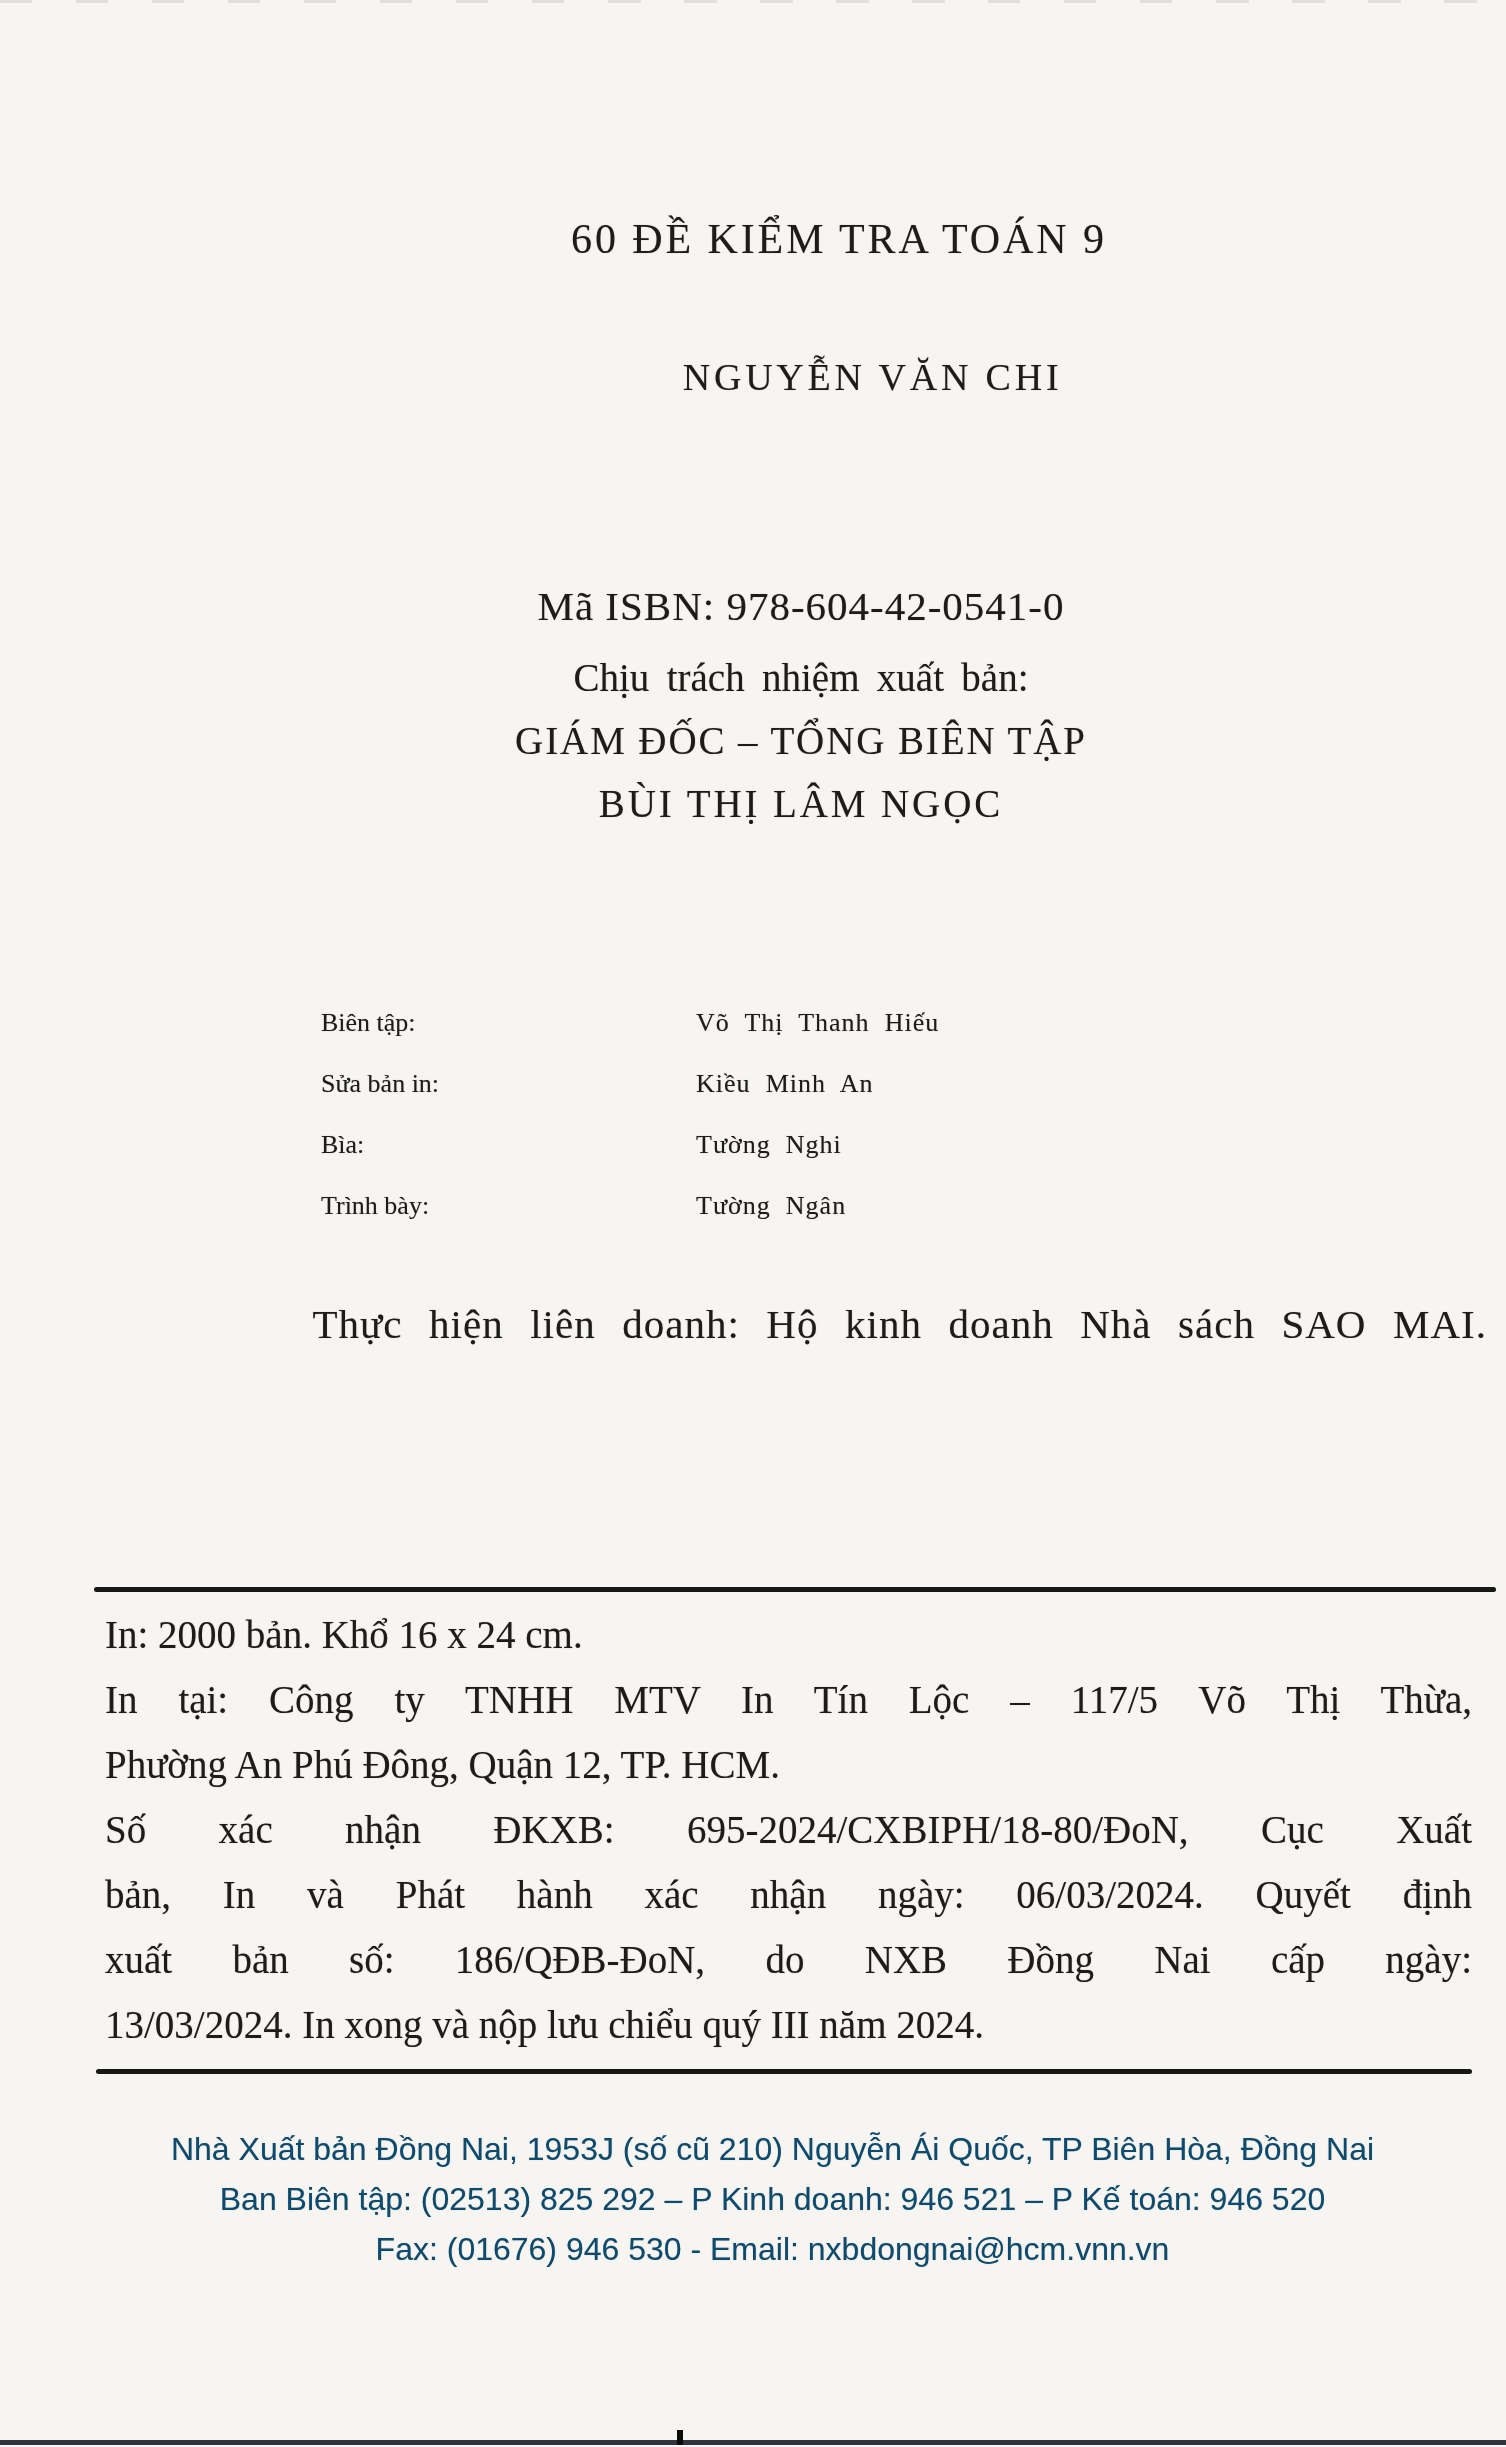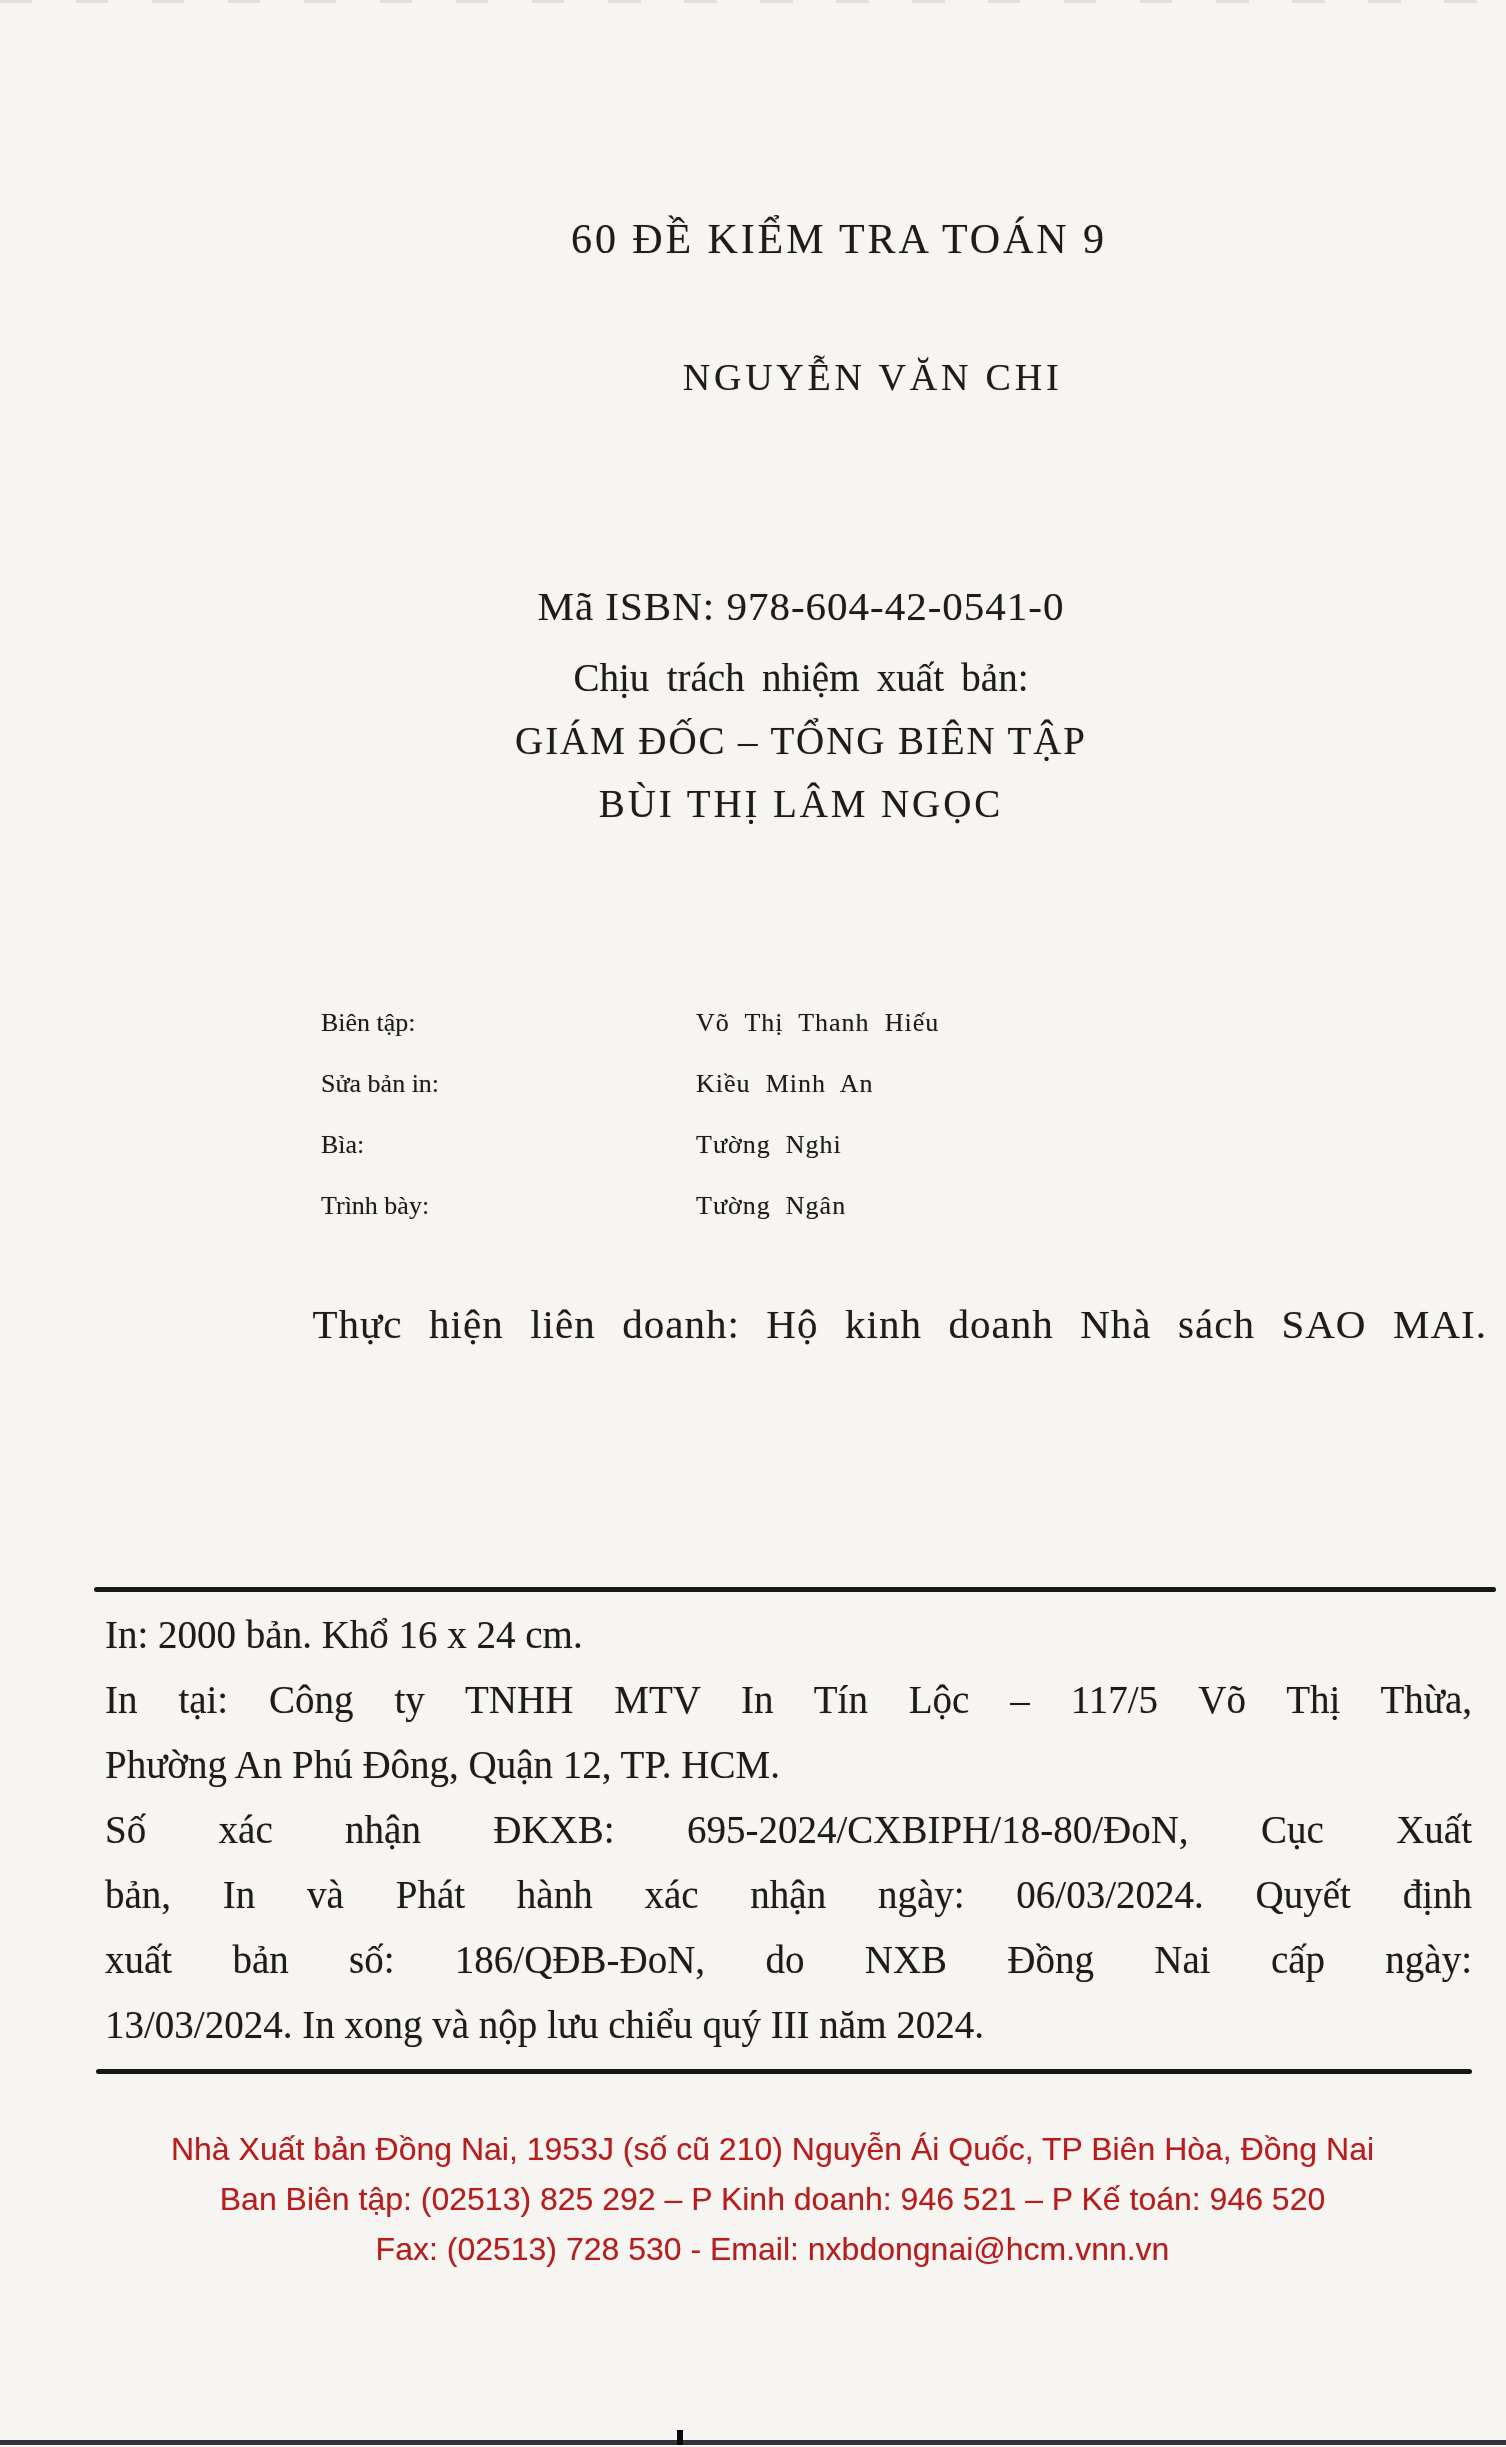--- a/index.html
+++ b/index.html
@@ -40,21 +40,21 @@
   .rule { position:absolute; height:4.8px; background:#171717; border-radius:2.9px; }
   .rule-top    { left:94px;  top:1587px; width:1402px; }
   .rule-bottom { left:96px; top:2069px; width:1376px; }
 
   .print-info { position:absolute; left:105px; top:1602px; width:1367px;
                 font-size:39px; line-height:65px; }
   .pline { text-align:left; white-space:nowrap; }
   .pline.justline { white-space:normal; text-align:justify; text-align-last:justify; }
 
   .publisher { position:absolute; left:96px; right:57px; top:2124px;
-               text-align:center; color:#b91c1c;
+               text-align:center; color:#0c4a6e;
                font-family:"Liberation Sans","DejaVu Sans",sans-serif;
                font-size:32px; line-height:50px; text-shadow:0 0 1px rgba(30,30,30,.3); }
 
   
   .bottom-strip { position:absolute; left:0; right:0; bottom:1.9px; height:4.8px; background:#31333f; }
   .bottom-tick  { position:absolute; left:677px; bottom:1.9px; width:5.7px; height:15.3px; background:#0a0a0b; }
 </style>
 </head>
 <body>
 
@@ -103,18 +103,18 @@
     <div class="pline justline">bản, In và Phát hành xác nhận ngày: 06/03/2024. Quyết định</div>
     <div class="pline justline">xuất bản số: 186/QĐB-ĐoN, do NXB Đồng Nai cấp ngày:</div>
     <div class="pline">13/03/2024. In xong và nộp lưu chiểu quý III năm 2024.</div>
   </div>
 
 <div class="rule rule-bottom"></div>
 
 <div class="publisher">
     <div class="publisher-line">Nhà Xuất bản Đồng Nai, 1953J (số cũ 210) Nguyễn Ái Quốc, TP Biên Hòa, Đồng Nai</div>
     <div class="publisher-line">Ban Biên tập: (02513) 825 292 – P Kinh doanh: 946 521 – P Kế toán: 946 520</div>
-    <div class="publisher-line">Fax: (02513) 728 530 - Email: nxbdongnai@hcm.vnn.vn</div>
+    <div class="publisher-line">Fax: (01676) 946 530 - Email: nxbdongnai@hcm.vnn.vn</div>
   </div>
 
 <div class="bottom-strip"></div>
 <div class="bottom-tick"></div>
 
 
 </body></html>

